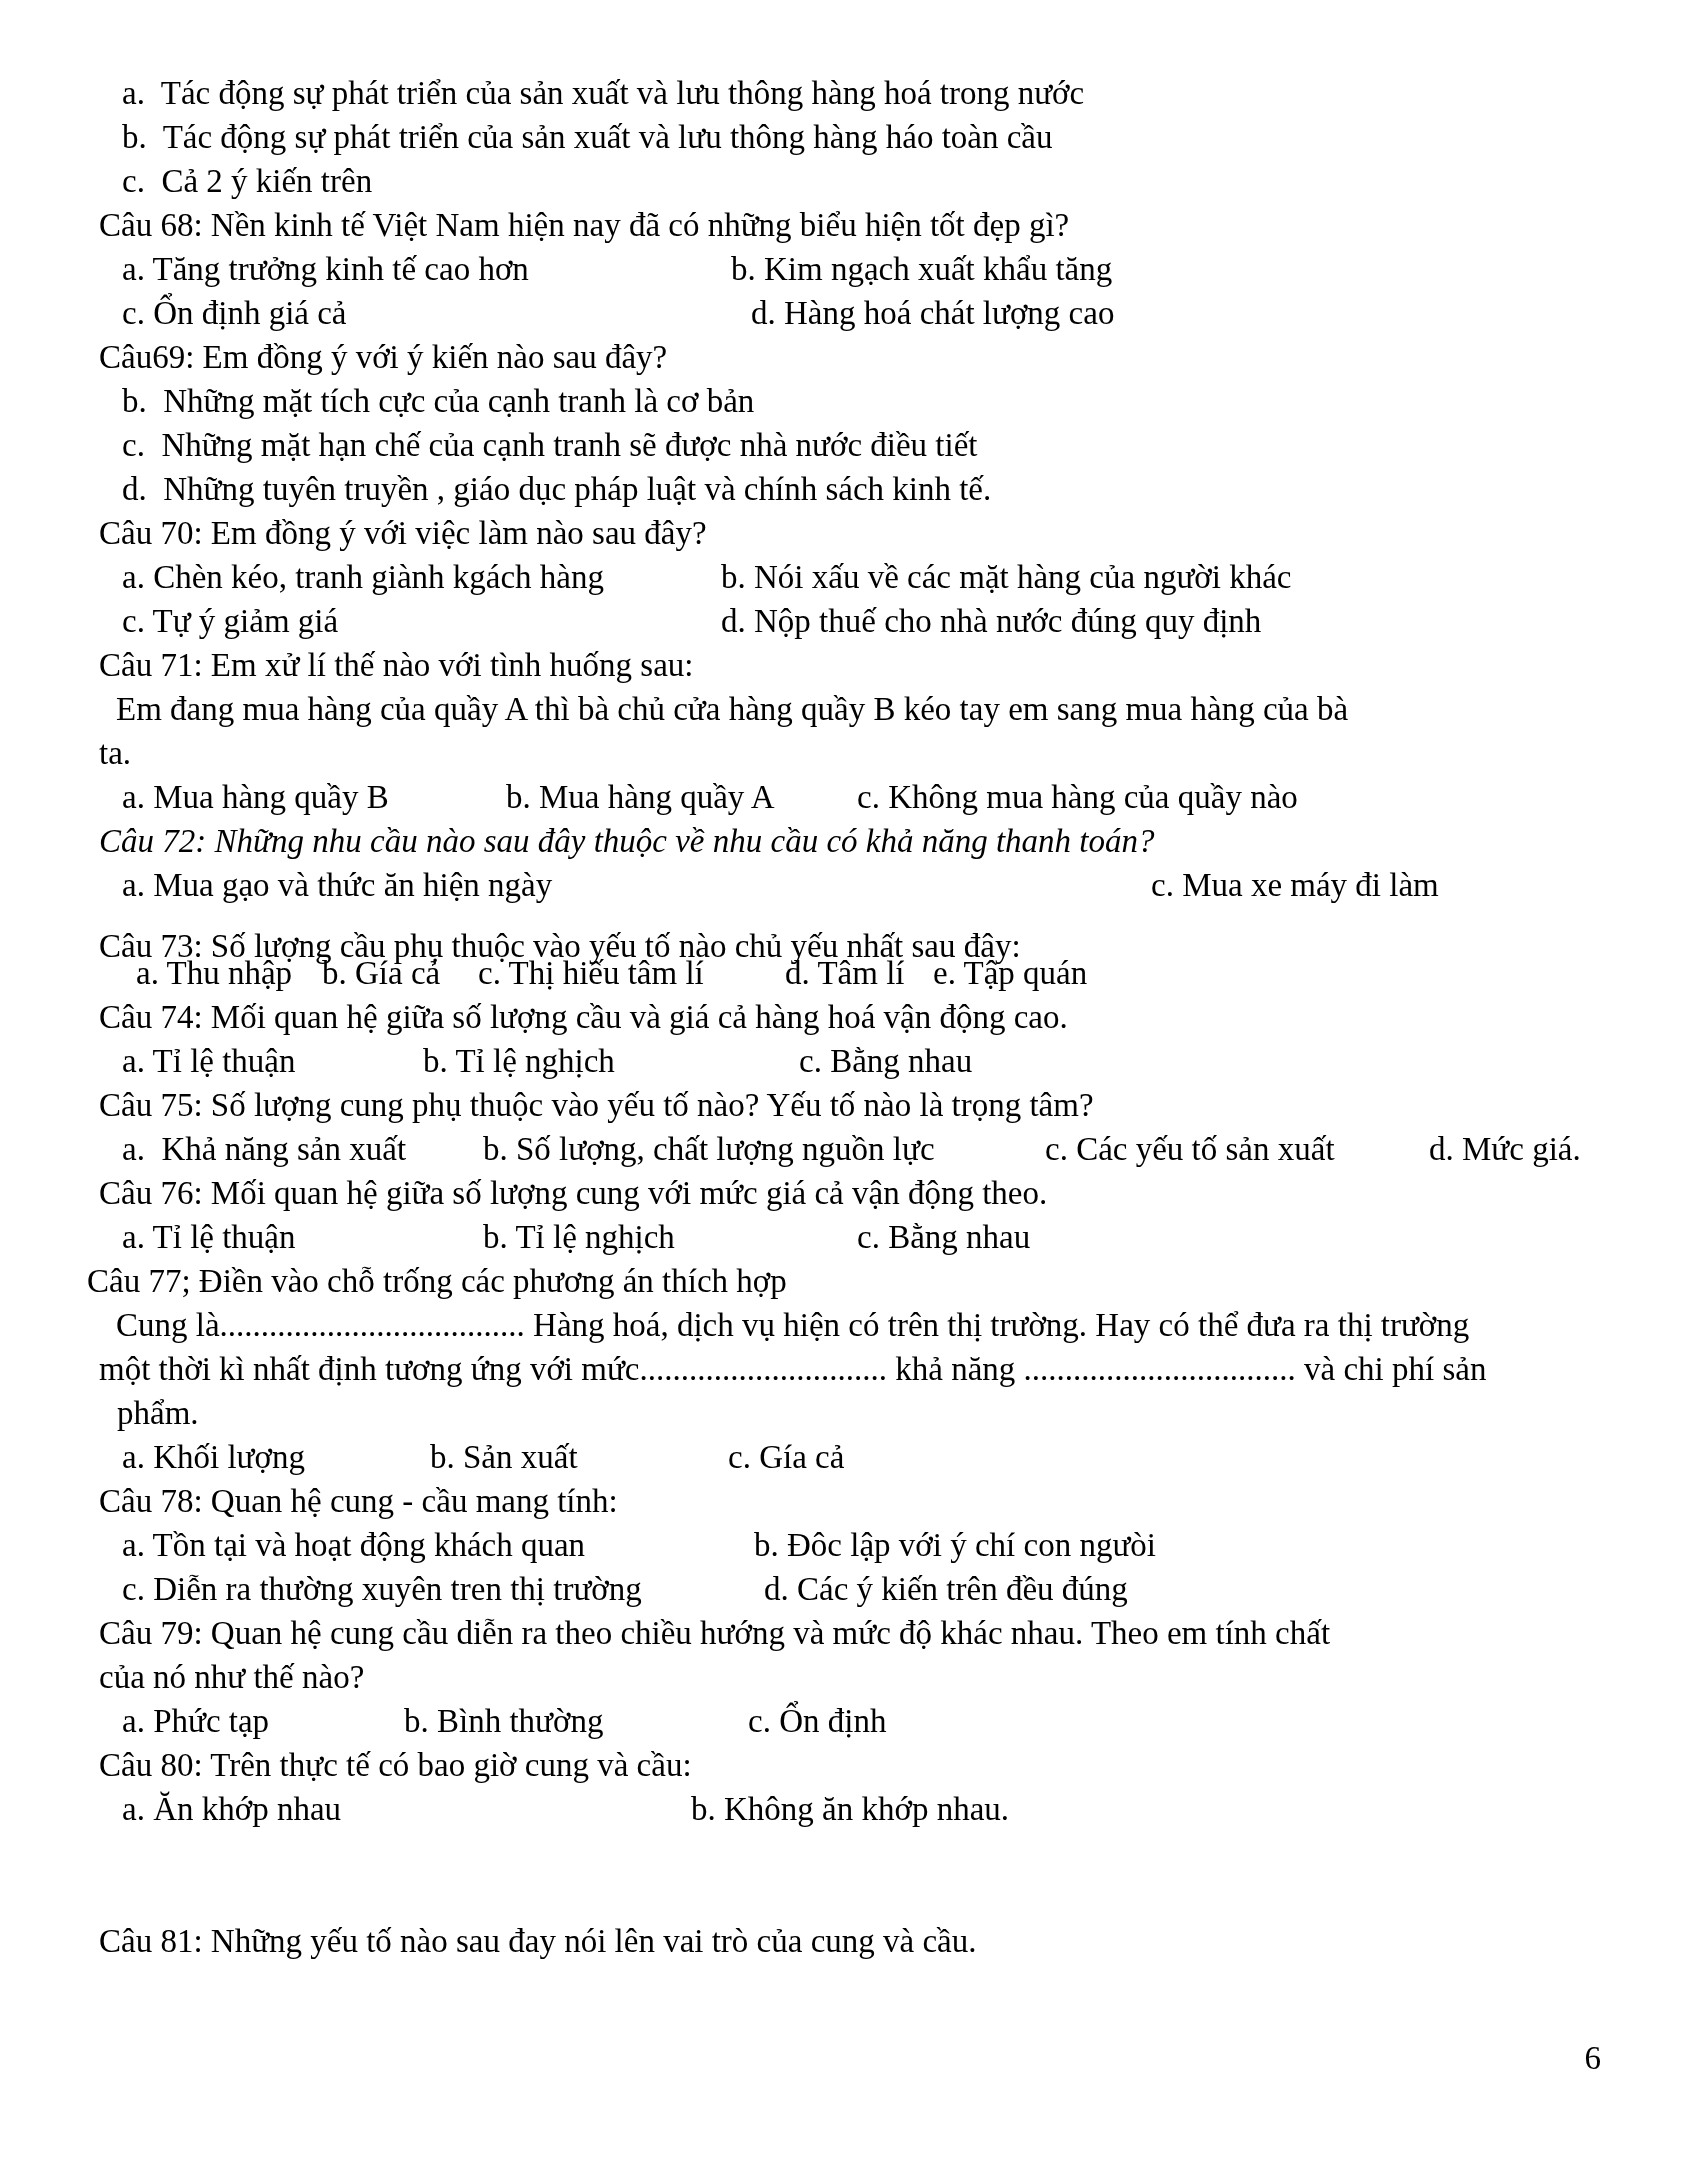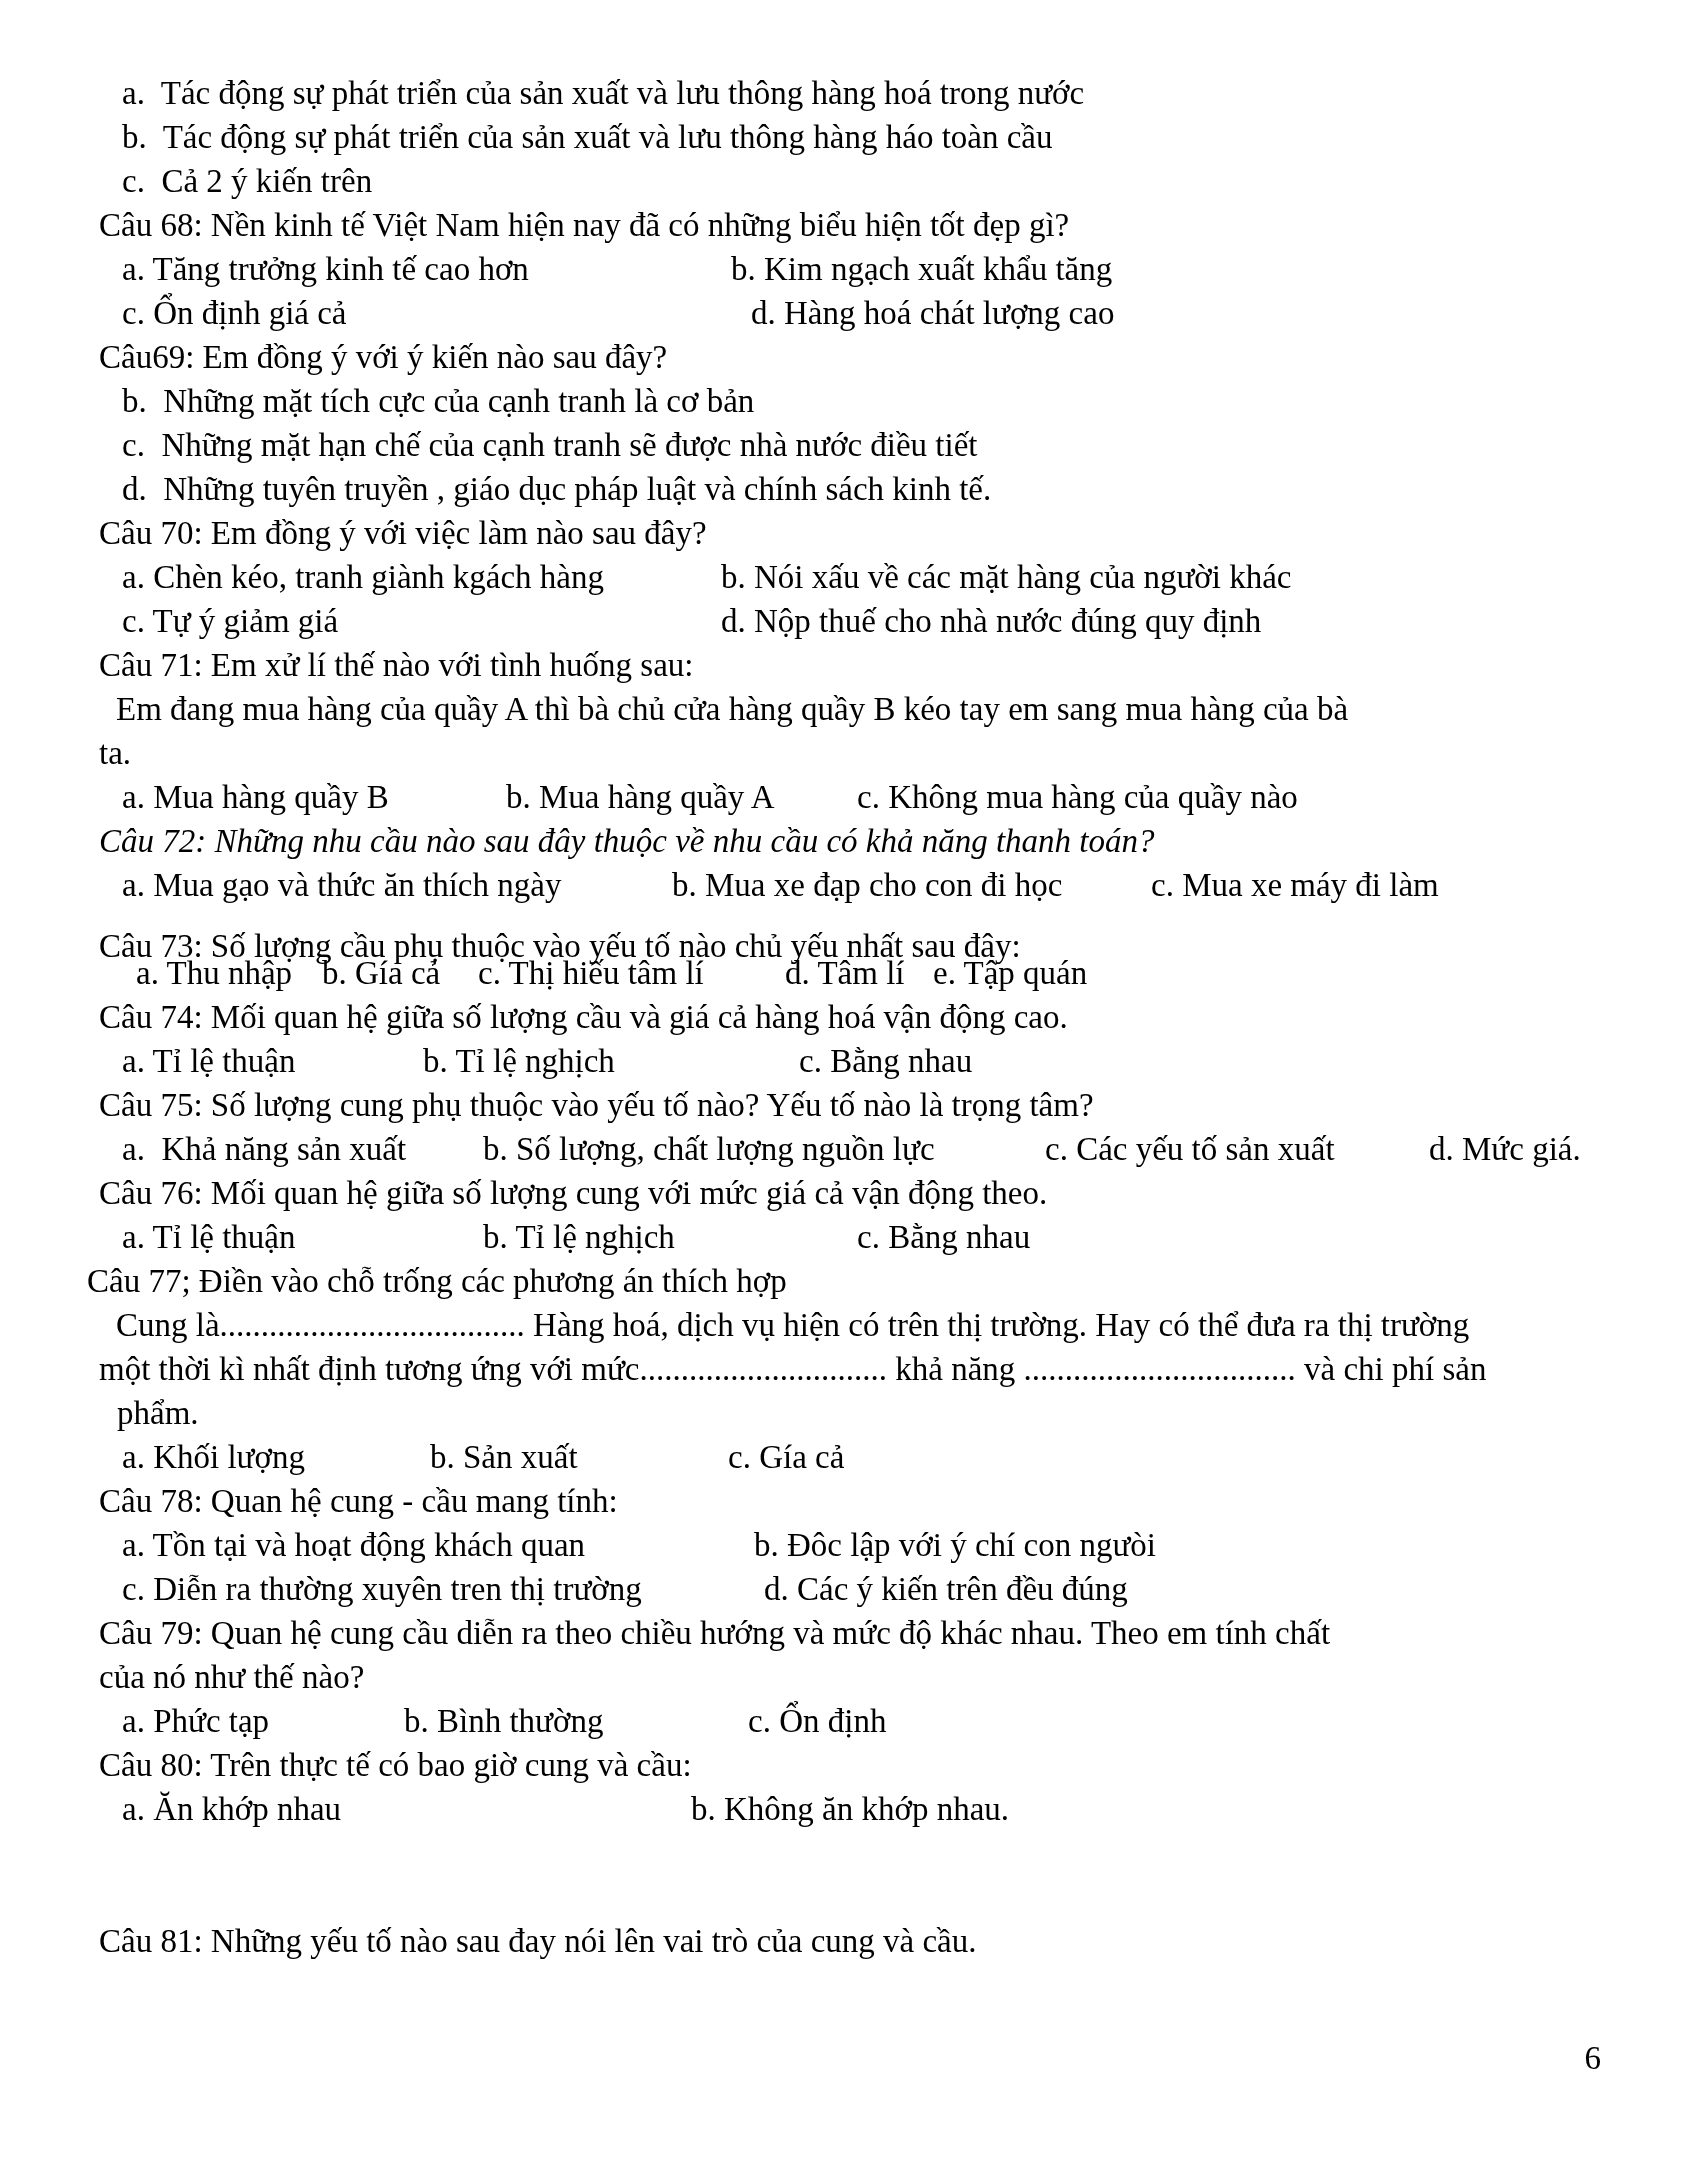--- a/index.html
+++ b/index.html
@@ -66,21 +66,21 @@
       <div class="line"><span class="seg" style="left: 122px;">c.  Những mặt hạn chế của cạnh tranh sẽ được nhà nước điều tiết</span></div>
       <div class="line"><span class="seg" style="left: 122px;">d.  Những tuyên truyền , giáo dục pháp luật và chính sách kinh tế.</span></div>
       <div class="line"><span class="seg" style="left: 99px;">Câu 70: Em đồng ý với việc làm nào sau đây?</span></div>
       <div class="line"><span class="seg" style="left: 122px;">a. Chèn kéo, tranh giành kgách hàng</span><span class="seg" style="left: 721px;">b. Nói xấu về các mặt hàng của người khác</span></div>
       <div class="line"><span class="seg" style="left: 122px;">c. Tự ý giảm giá</span><span class="seg" style="left: 721px;">d. Nộp thuế cho nhà nước đúng quy định</span></div>
       <div class="line"><span class="seg" style="left: 99px;">Câu 71: Em xử lí thế nào với tình huống sau:</span></div>
       <div class="line"><span class="seg" style="left: 116px;">Em đang mua hàng của quầy A thì bà chủ cửa hàng quầy B kéo tay em sang mua hàng của bà</span></div>
       <div class="line"><span class="seg" style="left: 99px;">ta.</span></div>
       <div class="line"><span class="seg" style="left: 122px;">a. Mua hàng quầy B</span><span class="seg" style="left: 506px;">b. Mua hàng quầy A</span><span class="seg" style="left: 857px;">c. Không mua hàng của quầy nào</span></div>
       <div class="line"><span class="seg" style="left: 99px; font-style: italic;">Câu 72: Những nhu cầu nào sau đây thuộc về nhu cầu có khả năng thanh toán?</span></div>
-      <div class="line"><span class="seg" style="left: 122px;">a. Mua gạo và thức ăn thích ngày</span><span class="seg" style="left: 672px;">b. Mua xe đạp cho con đi học</span><span class="seg" style="left: 1151px;">c. Mua xe máy đi làm</span></div>
+      <div class="line"><span class="seg" style="left: 122px;">a. Mua gạo và thức ăn hiện ngày</span><span class="seg" style="left: 1151px;">c. Mua xe máy đi làm</span></div>
       <div class="line"><span class="seg" style="left: 99px; margin-top: 17px;">Câu 73: Số lượng cầu phụ thuộc vào yếu tố nào chủ yếu nhất sau đây:</span></div>
       <div class="line"><span class="seg" style="left: 136px;">a. Thu nhập</span><span class="seg" style="left: 322px;">b. Gía cả</span><span class="seg" style="left: 478px; text-align: center;">c. Thị hiếu tâm lí</span><span class="seg" style="left: 785px;">d. Tâm lí</span><span class="seg" style="left: 933px;">e. Tập quán</span></div>
       <div class="line"><span class="seg" style="left: 99px;">Câu 74: Mối quan hệ giữa số lượng cầu và giá cả hàng hoá vận động cao.</span></div>
       <div class="line"><span class="seg" style="left: 122px;">a. Tỉ lệ thuận</span><span class="seg" style="left: 423px;">b. Tỉ lệ nghịch</span><span class="seg" style="left: 799px;">c. Bằng nhau</span></div>
       <div class="line"><span class="seg" style="left: 99px;">Câu 75: Số lượng cung phụ thuộc vào yếu tố nào? Yếu tố nào là trọng tâm?</span></div>
       <div class="line"><span class="seg" style="left: 122px;">a.  Khả năng sản xuất</span><span class="seg" style="left: 483px;">b. Số lượng, chất lượng nguồn lực</span><span class="seg" style="left: 1045px;">c. Các yếu tố sản xuất</span><span class="seg" style="left: 1429px;">d. Mức giá.</span></div>
       <div class="line"><span class="seg" style="left: 99px;">Câu 76: Mối quan hệ giữa số lượng cung với mức giá cả vận động theo.</span></div>
       <div class="line"><span class="seg" style="left: 122px;">a. Tỉ lệ thuận</span><span class="seg" style="left: 483px;">b. Tỉ lệ nghịch</span><span class="seg" style="left: 857px;">c. Bằng nhau</span></div>
       <div class="line"><span class="seg" style="left: 87px;">Câu 77; Điền vào chỗ trống các phương án thích hợp</span></div>
       <div class="line"><span class="seg" style="left: 116px;">Cung là..................................... Hàng hoá, dịch vụ hiện có trên thị trường. Hay có thể đưa ra thị trường</span></div>

